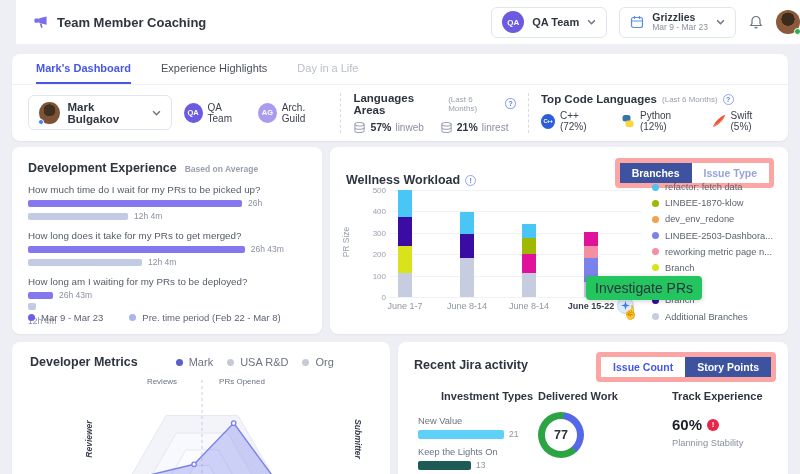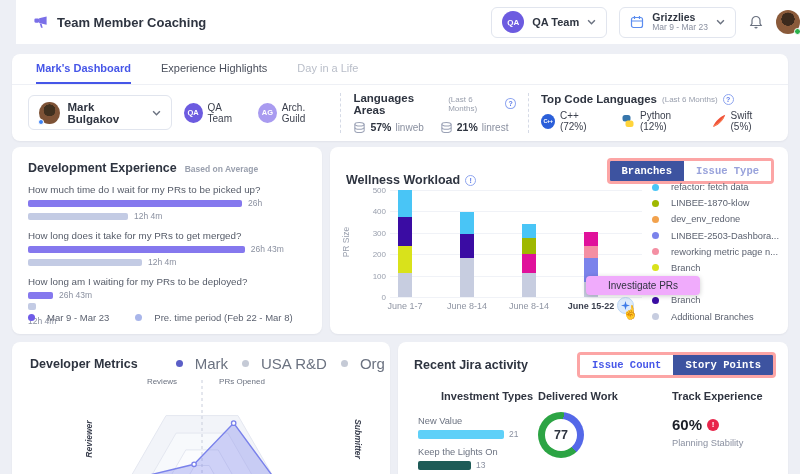--- a/index.html
+++ b/index.html
@@ -69,49 +69,49 @@
   
   .devexp-title-row { display:flex; align-items:baseline; gap:8px; }
   .devexp-note { font-size:8.5px; font-weight:700; color:#9AA0AE; }
   .q-block { margin-top:9px; }
   .q-text { font-size:9.8px; color:#555B68; }
   .bar-row { display:flex; align-items:center; margin-top:3px; }
   .hbar { height:7px; border-radius:2px; }
   .bar-val { font-size:8.5px; color:#8A90A0; margin-left:6px; white-space:nowrap; }
   .bar-val-below { font-size:8.5px; color:#8A90A0; margin-top:2px; }
   .devexp-legend { position:absolute; left:16px; bottom:11px; display:flex; gap:26px; }
-  .legend-item { display:flex; align-items:center; gap:12px; font-size:9.5px; color:#5C6270; }
+  .legend-item { display:flex; align-items:center; gap:6px; font-size:9.5px; color:#5C6270; }
   .dot { width:7px; height:7px; border-radius:50%; flex:none; }
 
   
   .wellness-title { position:absolute; left:16px; top:14px; display:flex; align-items:center; gap:5px;margin-top:12px; }
-  .toggle { position:absolute; display:flex; border:3px solid #fca5a5; border-radius:4px; overflow:hidden;font-family:Liberation Mono, monospace; }
+  .toggle { position:absolute; display:flex; border:5px solid #fca5a5; border-radius:4px; overflow:hidden; }
   .toggle-seg { padding:4px 12px; font-size:10.5px; font-weight:600; background:#fff; cursor:pointer; }
   .toggle-seg.active { background:#3D53A0; color:#fff; }
   .toggle-seg.inactive-purple { color:#98A2DB; }
   .toggle-seg.inactive-blue { color:#4656E8; }
   #wellness-toggle { right:14px; top:11px; }
   .ylabel { position:absolute; left:-14px; top:90px; transform:rotate(-90deg); font-size:8.5px; color:#9AA0AE; width:60px; text-align:center; }
   .gridline { position:absolute; left:60px; width:252px; height:1px; background:#F0F2F7; }
   .ytick { position:absolute; width:22px; text-align:right; font-size:8px; color:#9AA0AE; left:34px; }
   .bar-col { position:absolute; width:14px; display:flex; flex-direction:column-reverse; cursor:pointer; }
   .xlabel { position:absolute; top:154px; width:64px; text-align:center; font-size:9px; color:#8F95A3; }
   .xlabel.bold { color:#3A3F4E; font-weight:700; }
   .zoom-btn { position:absolute; left:287px; top:150px; width:17px; height:17px; border-radius:50%;
               background:#DDEBFB; border:1px solid #BBD6F5; display:flex; align-items:center; justify-content:center; cursor:pointer; }
   .cursor-glyph { position:absolute; left:293px; top:158px; font-size:13px; color:#1F2937; transform:rotate(-8deg); }
-  .w-tooltip { position:absolute; left:256px; top:129px; background:#f0abfc; border-radius:4px;
-               box-shadow:0 1px 5px rgba(0,0,0,.2); padding:4px 22px; font-size:10px; color:#2F3440; white-space:nowrap; }
+  .w-tooltip { position:absolute; left:256px; top:129px; background:#22c55e; border-radius:4px;
+               box-shadow:0 1px 5px rgba(0,0,0,.2); padding:4px 9px; font-size:14px; color:#2F3440; white-space:nowrap; }
   .w-legend { position:absolute; left:322px; top:35px; display:flex; flex-direction:column; gap:6.2px; }
   .w-legend .legend-item { font-size:9.3px; }
 
   
   .metrics-head { position:absolute; left:18px; top:13px; display:flex; align-items:center; gap:16px; }
   .metrics-legend { display:flex; gap:14px; margin-left:22px; }
-  .metrics-legend .legend-item { font-size:15px; color:#6B7280; }
+  .metrics-legend .legend-item { font-size:11px; color:#6B7280; }
   .radar-wrap { position:absolute; left:0; top:30px; width:378px; height:110px; }
   .side-label { position:absolute; font-size:8.5px; font-weight:700; font-style:italic; color:#3A3F4E; }
   .side-label.left  { left:58px; top:92px; transform:rotate(-90deg); }
   .side-label.right { left:326px; top:92px; transform:rotate(90deg); }
 
   
   #jira-toggle { right:12px; top:10px; }
   .jira-col-head { position:absolute; font-size:11px; font-weight:700; color:#2F3440; top:48px; }
   .inv-rows { position:absolute; left:20px; top:66px; width:130px; }
   .inv-label { font-size:9.3px; color:#6B7280; margin-top:8px; }

